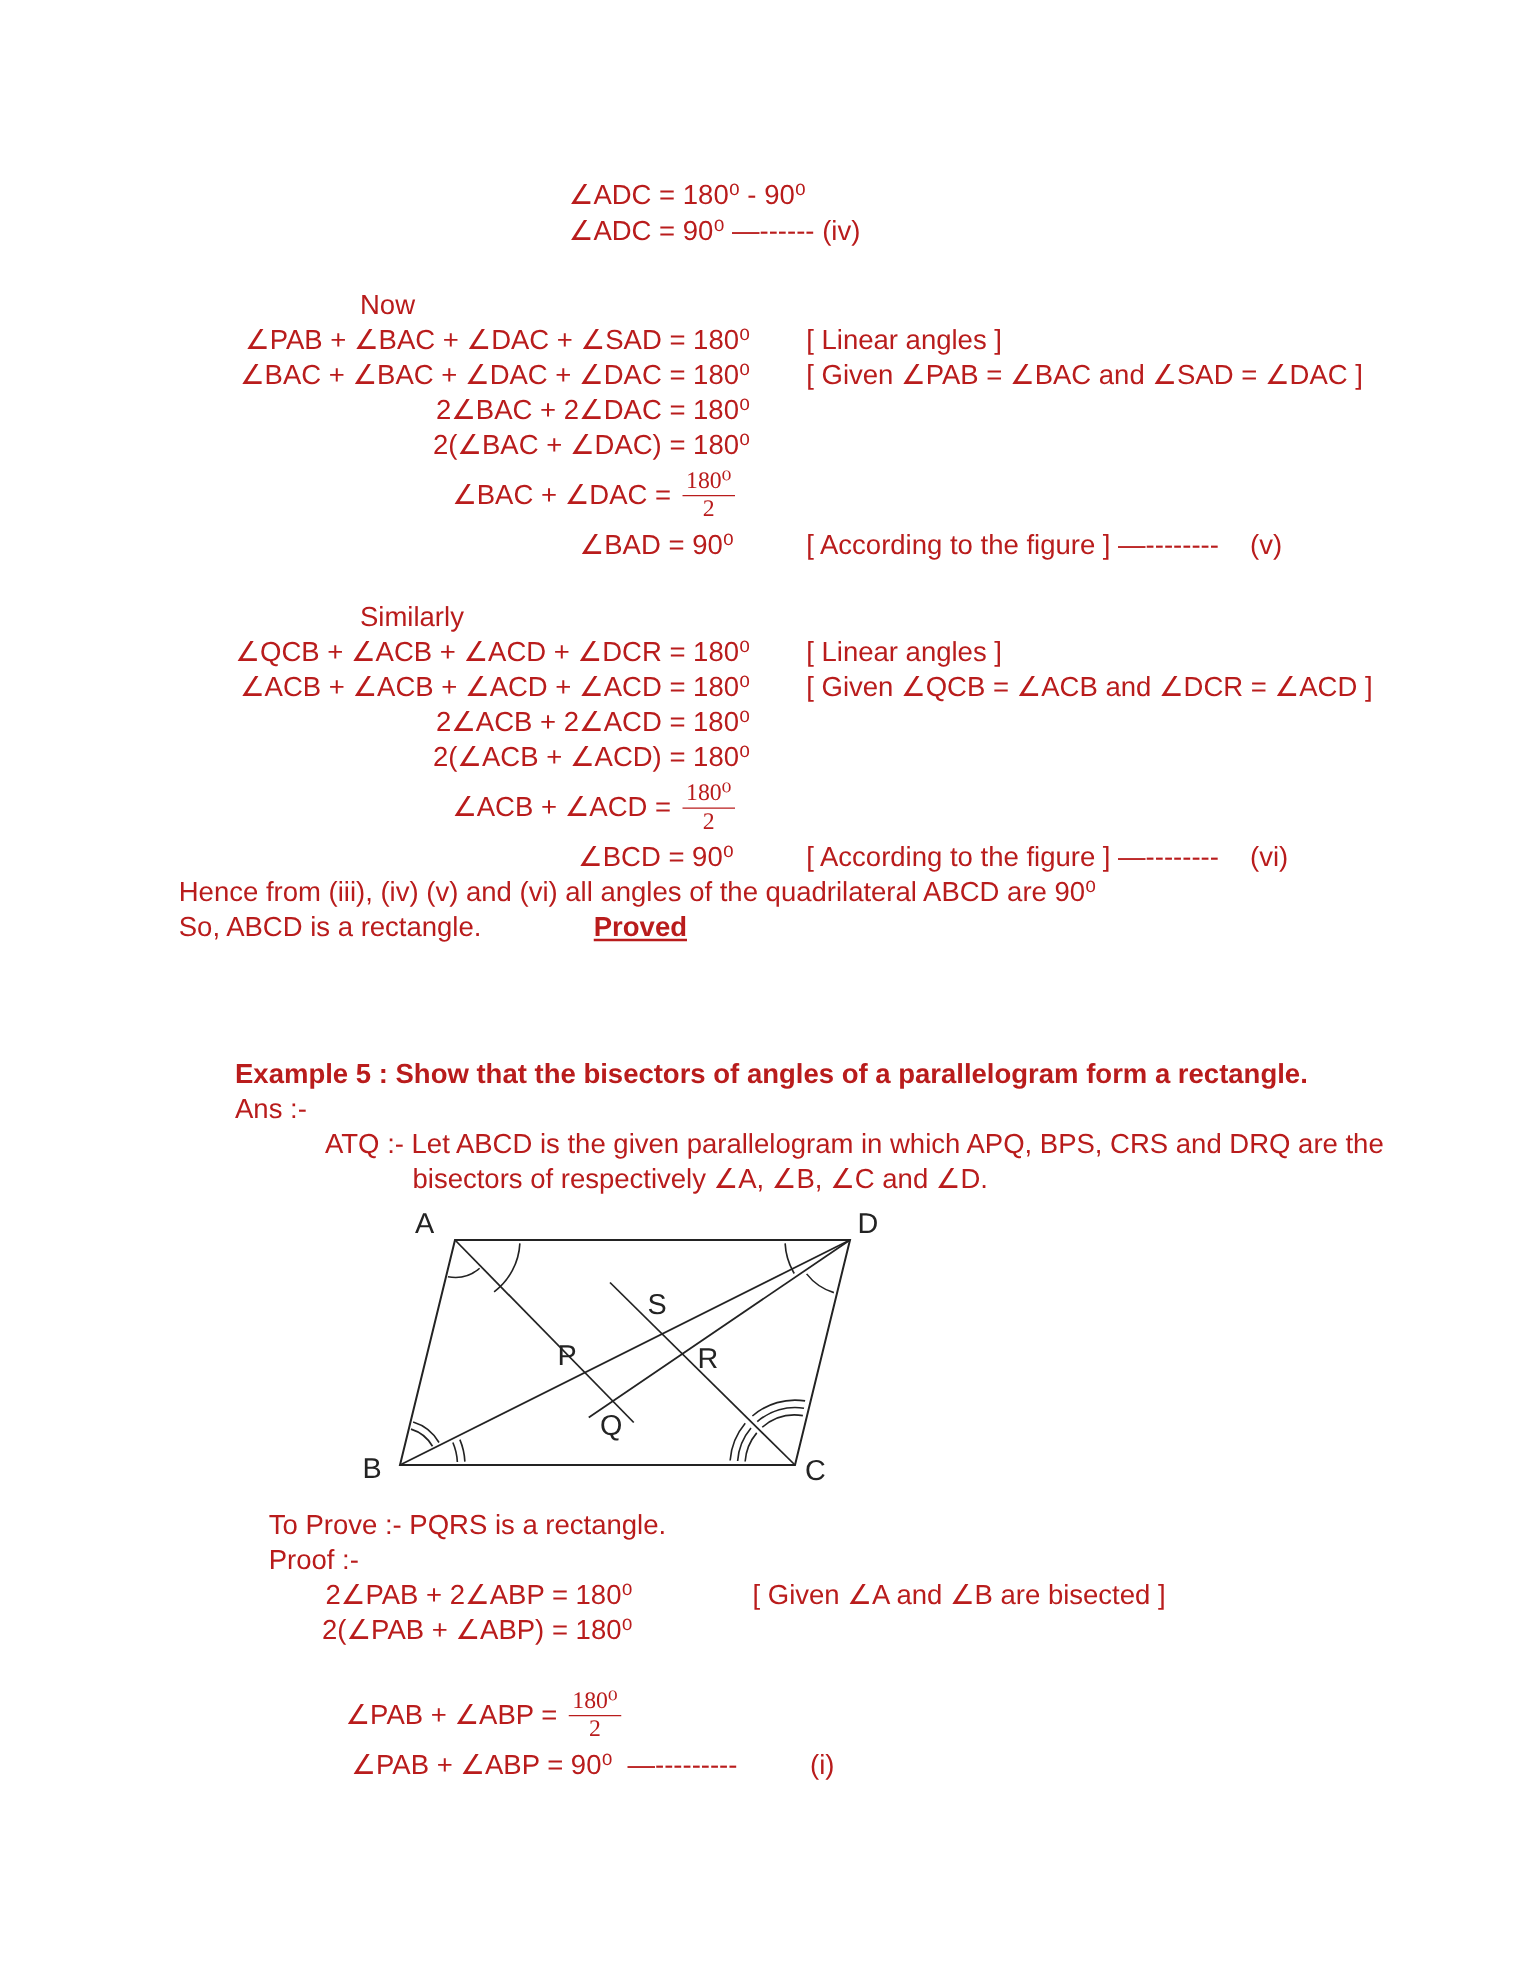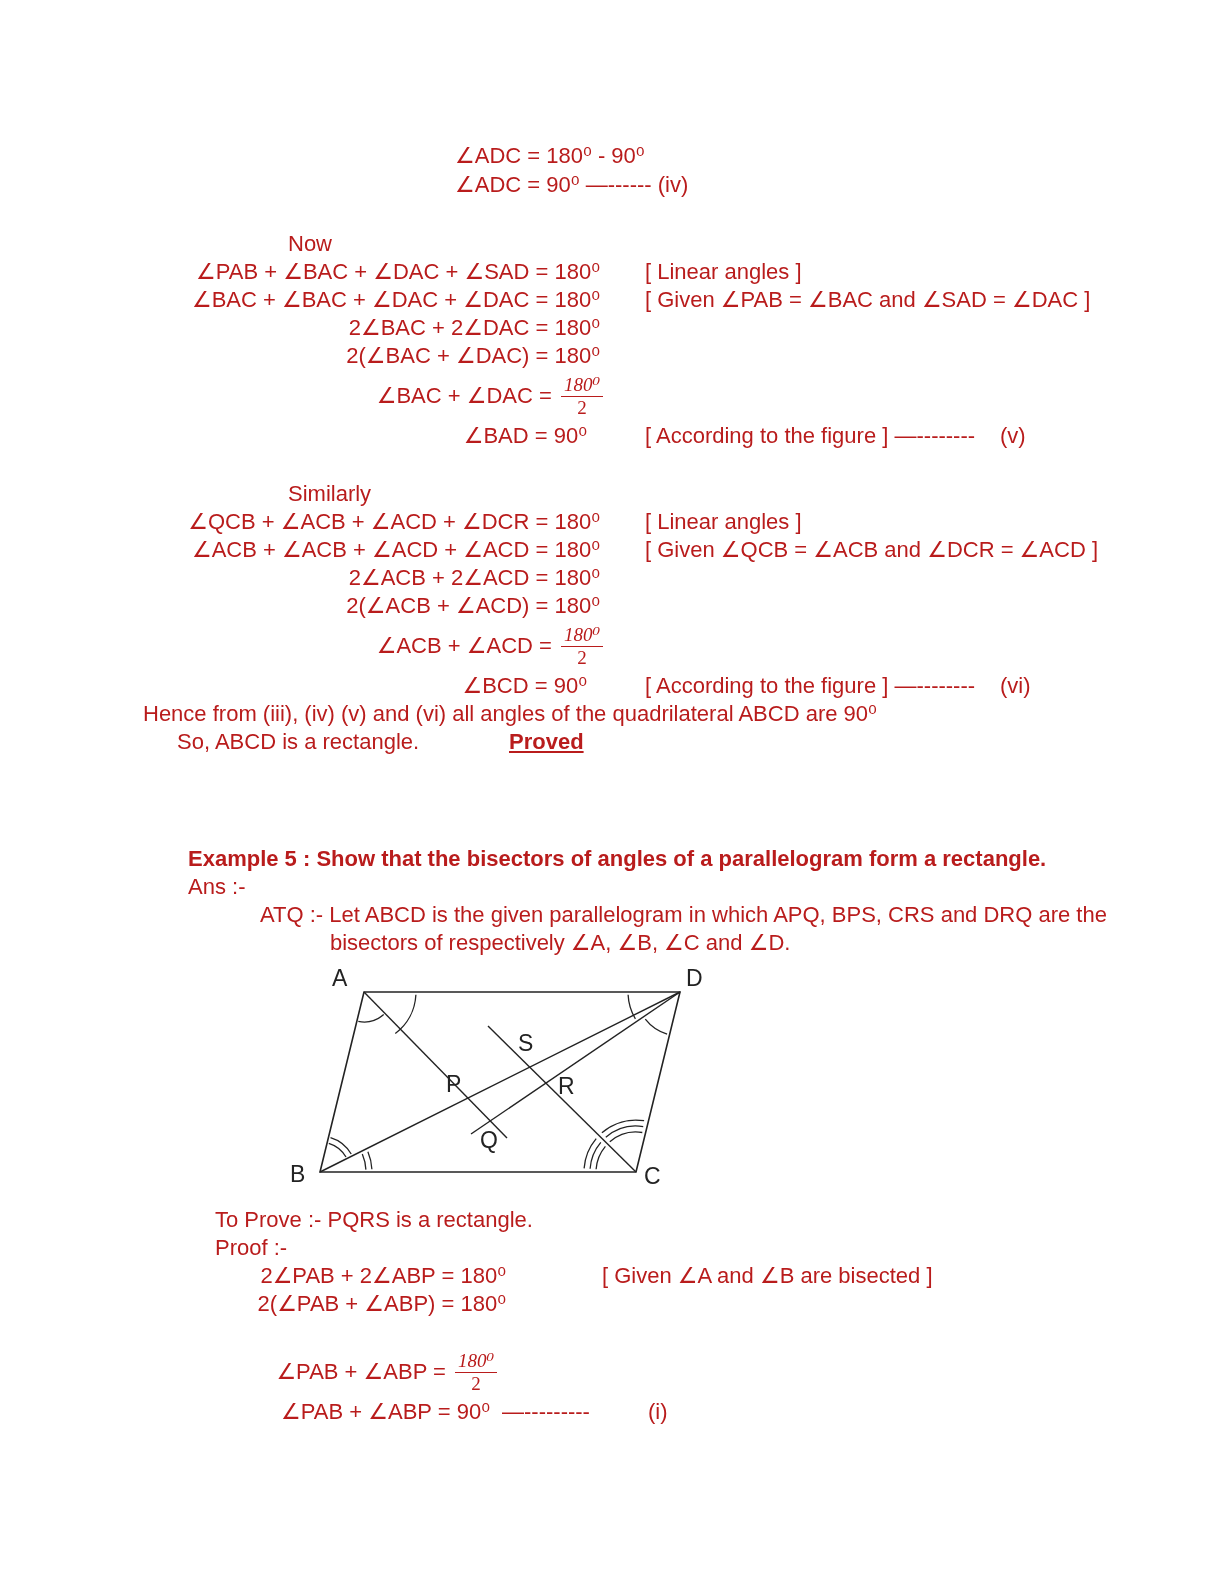--- a/index.html
+++ b/index.html
@@ -20,31 +20,31 @@
   .eq-row { position:relative; height:28px; white-space:nowrap; }
   .eq { display:inline-block; text-align:right; white-space:nowrap; }
   .w600 { width:600px; } .w587 { width:587px; }
   .w506 { width:506px; } .w490 { width:490px; }
   .note  { position:absolute; left:645px; top:0; white-space:nowrap; }
   .note-p{ position:absolute; left:602px; top:0; white-space:nowrap; }
   .ref   { position:absolute; left:1000px; top:0; }
   .ref-i { position:absolute; left:648px; top:0; }
   .dashes { margin-left:12px; }
   .frac-row { height:52px; display:flex; align-items:center; justify-content:flex-end; white-space:nowrap; }
-  .fw1 { width:588px;padding-left:15px; } .fw2 { width:497px;margin-top:28px; }
+  .fw1 { width:588px; } .fw2 { width:497px;margin-top:28px; }
   .frac-row .lhs { margin-right:9px; }
   .frac {
     display:inline-block; text-align:center;
     font-family:"Liberation Serif","DejaVu Serif",serif;
     font-size:19px; line-height:20px;
   }
-  .frac .num { display:block; border-bottom:1.5px solid currentColor; padding:0 3px 1px 3px;font-style:italic; }
+  .frac .num { display:block; border-bottom:1.5px solid currentColor; padding:0 3px 1px 3px; }
   .frac .den { display:block; padding-top:1px; }
   .bold { font-weight:bold; }
-  .conc-line2 { position:relative; height:28px;margin-left:34px; }
+  .conc-line2 { position:relative; height:28px; }
   .proved { position:absolute; left:332px; top:0; font-weight:bold; text-decoration:underline; }
   .indent1 { padding-left:72px; }
   .indent2 { padding-left:142px; }
   .fig { position:absolute; left:288px; top:956px; width:430px; height:248px; }
   .fig svg { display:block; }
   .fig text { font-family:"Liberation Sans","DejaVu Sans",sans-serif; font-size:23px; fill:#232323; }
   .fig .edge { stroke:#232323; stroke-width:1.6; fill:none; }
   .fig .bis  { stroke:#232323; stroke-width:1.4; fill:none; }
   .fig .arc  { stroke:#232323; stroke-width:1.3; fill:none; }
 </style>

